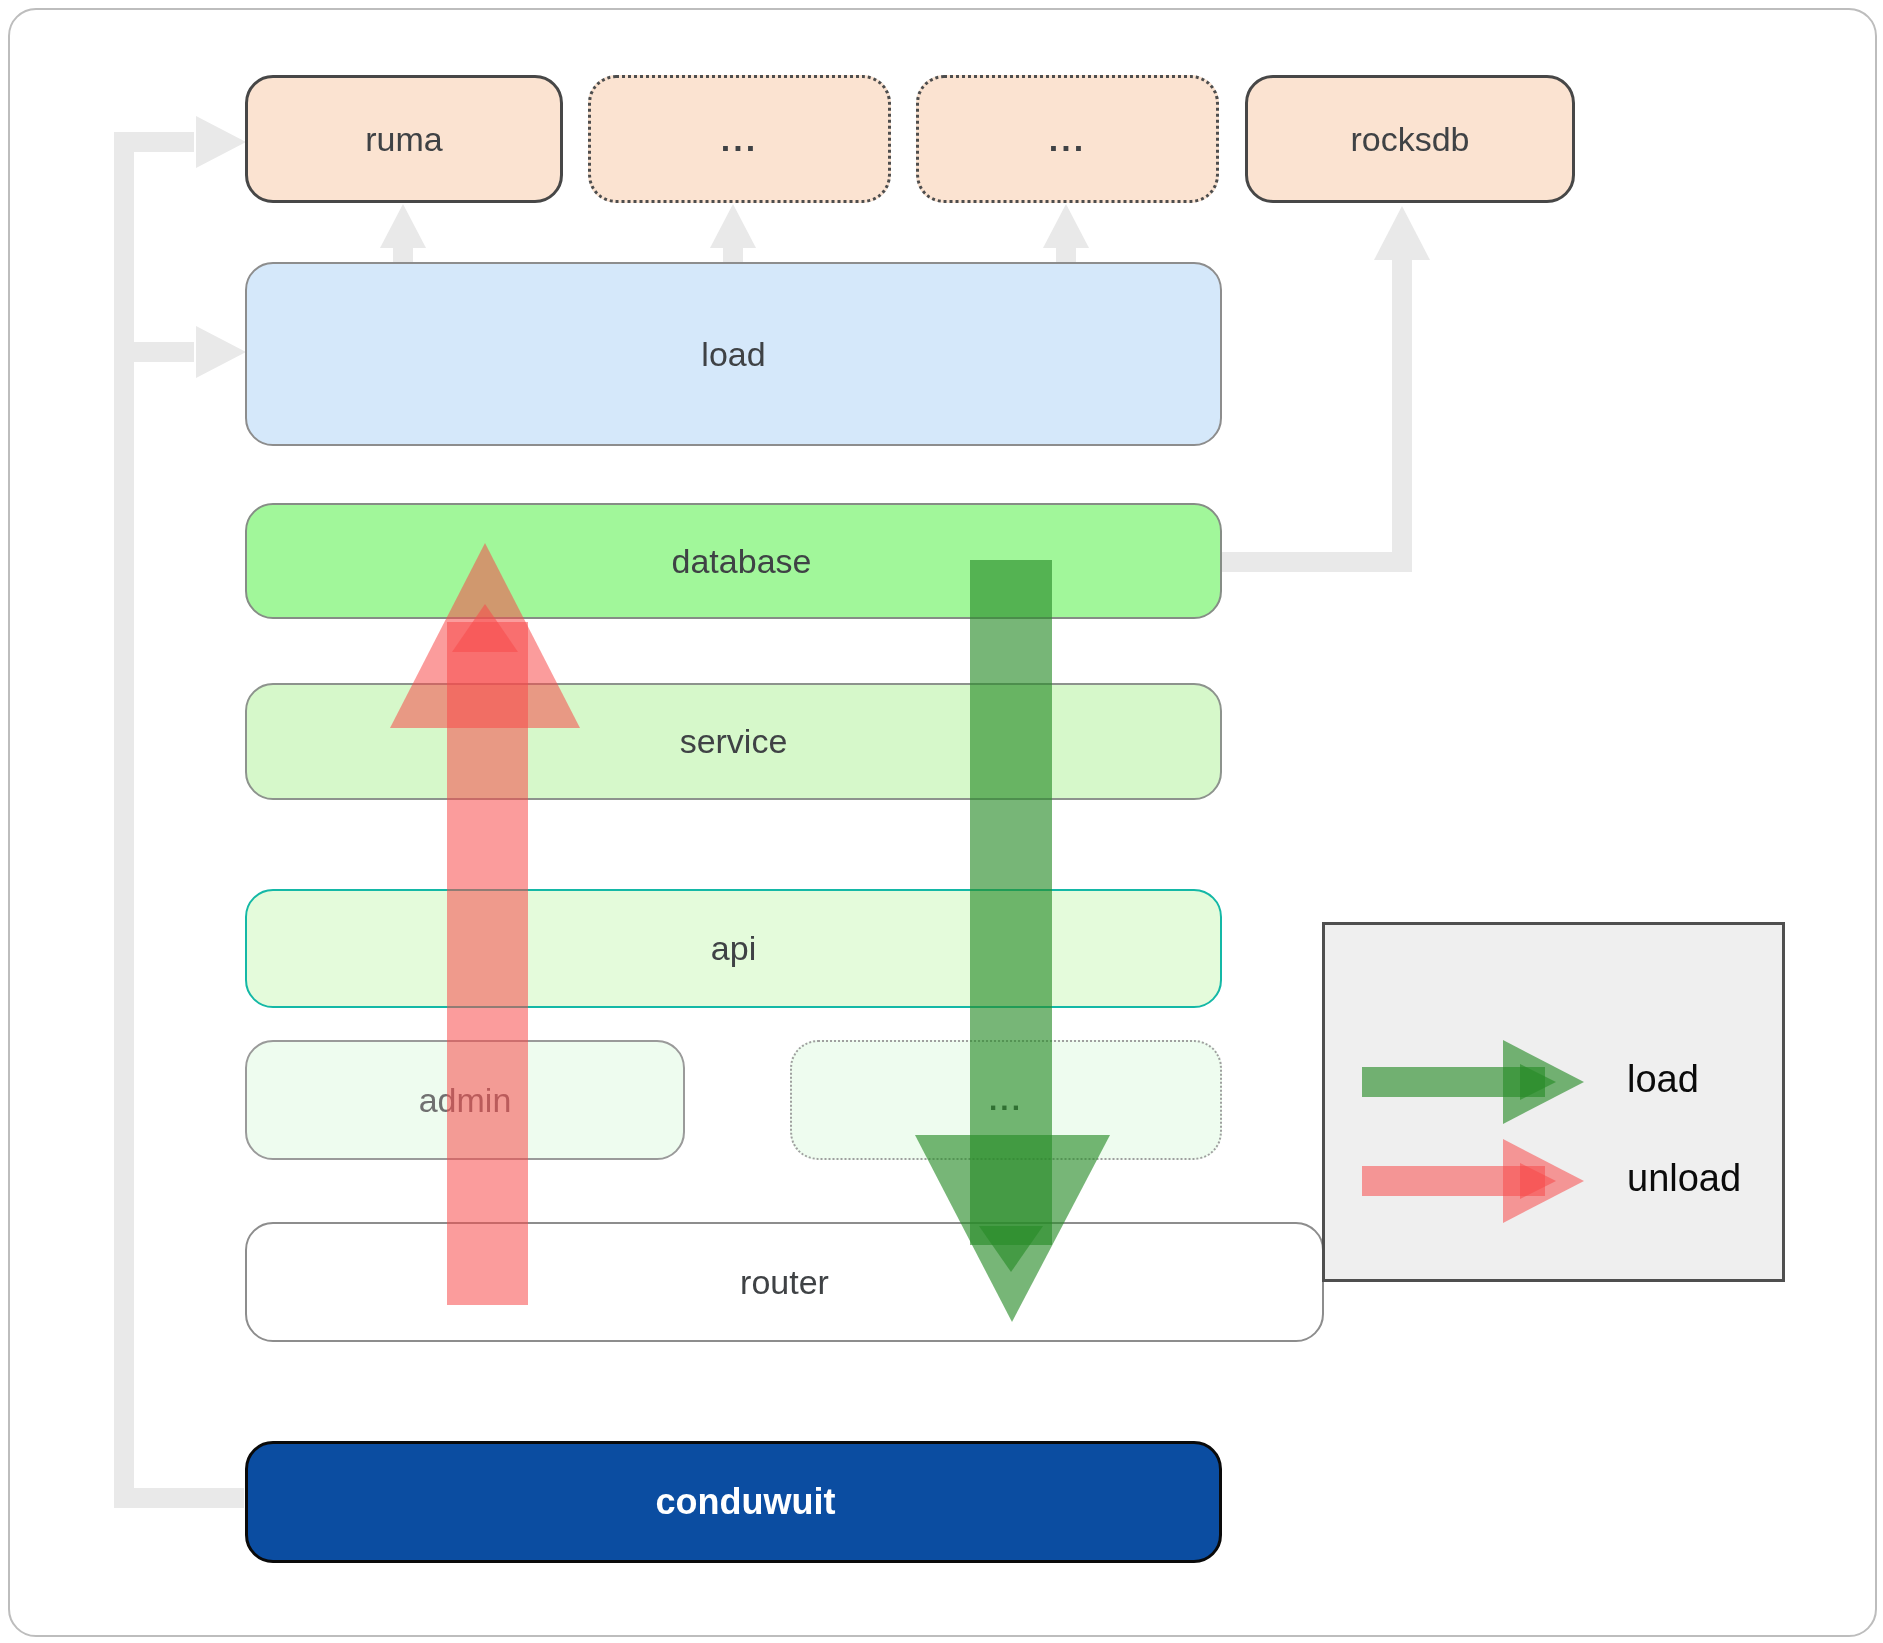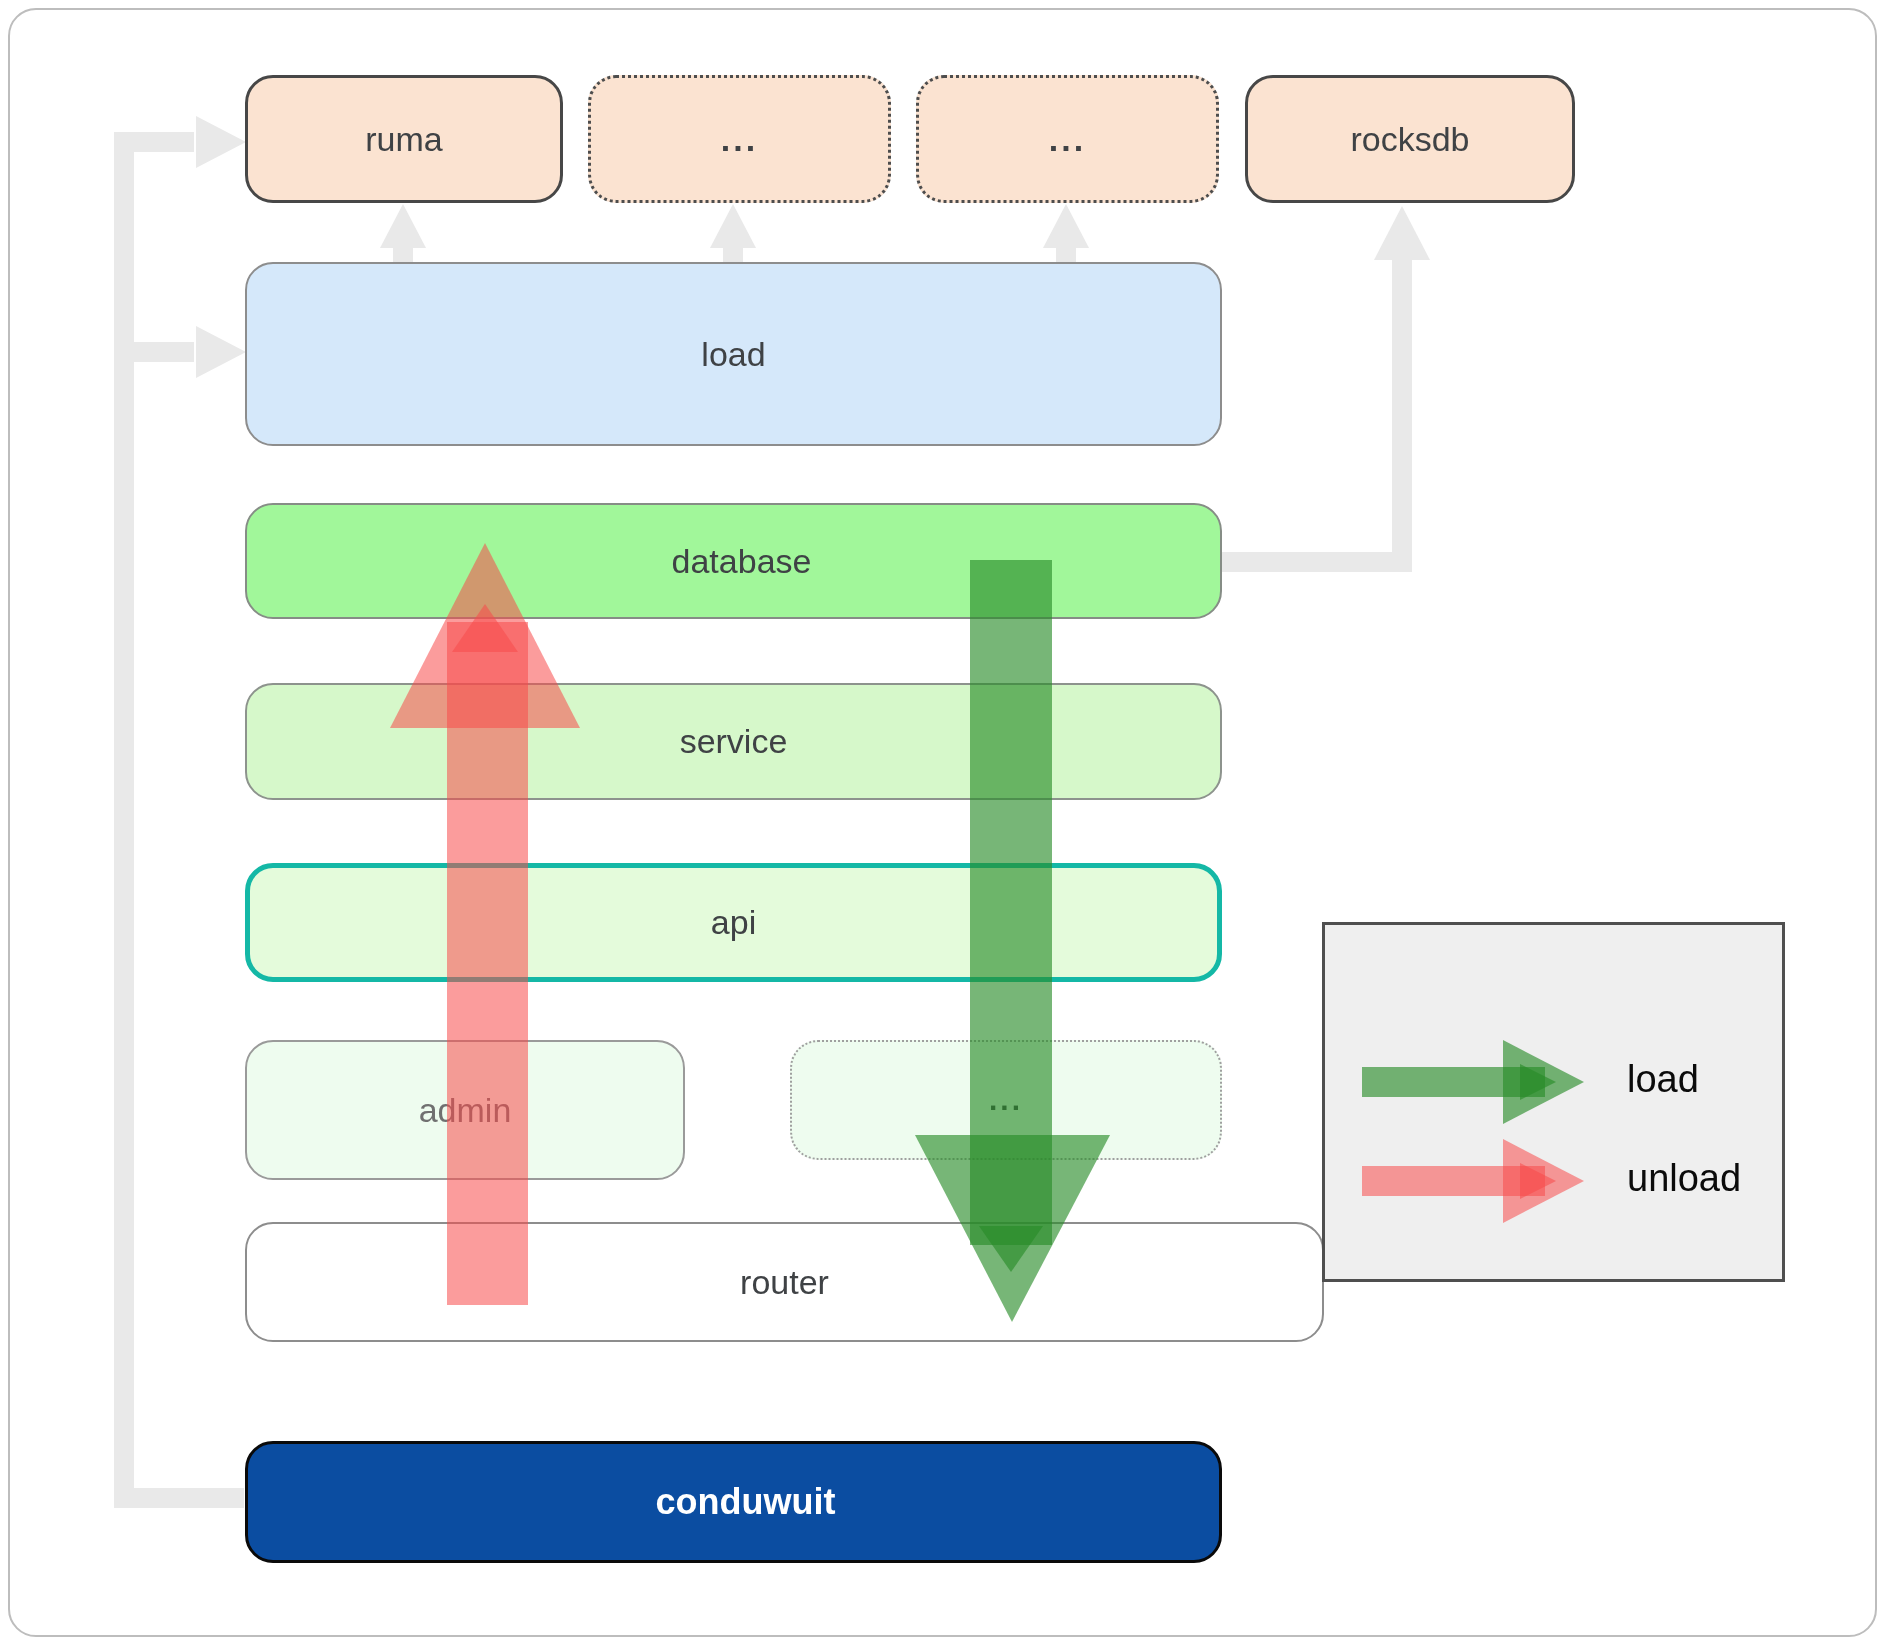--- a/index.html
+++ b/index.html
@@ -19,21 +19,21 @@
     display:flex;align-items:center;justify-content:center;
     border-radius:28px;
     font-size:34px;color:var(--label-dark);
     box-sizing:border-box;
   }
   .peach{background:var(--peach);border:3px solid #474747;}
   .peach-dotted{background:var(--peach);border:3px dotted #4d4d4d;}
   .blue{background:var(--blue);border:2px solid #8d8d8d;}
   .db{background:var(--database-green);border:2px solid #868d86;}
   .svc{background:var(--service-green);border:2px solid #8d938d;}
-  .api{background:var(--api-green);border:5px solid #14b8a6;}
+  .api{background:var(--api-green);border:2px solid #14b8a6;margin-top:26px;}
   .admin{background:var(--admin-green);border:2px solid #9a9a9a;}
   .admin-dotted{background:var(--admin-green);border:2px dotted #9f9f9f;}
   .router{background:var(--router-white);border:2px solid #8d8d8d;}
   .conduwuit{background:var(--conduwuit-blue);border:3px solid #0a0a0a;color:#ffffff;font-weight:bold;font-size:36px;padding-left:24px;}
   .dots{font-weight:bold;letter-spacing:3px;}
   .admin-label{color:var(--admin-label);}
   svg.layer{position:absolute;left:0;top:0;pointer-events:none;}
   #connectors{z-index:0;}
   #boxes-layer{z-index:1;}
   #big-arrows{z-index:2;}
@@ -102,21 +102,21 @@
     </div>
 
     <div class="box svc" style="left:245px;top:683px;width:977px;height:117px;">
       <span>service</span>
     </div>
 
     <div class="box api" style="left:245px;top:863px;width:977px;height:119px;">
       <span>api</span>
     </div>
 
-    <div class="box admin" style="left:245px;top:1040px;width:440px;height:140px;">
+    <div class="box admin" style="left:245px;top:1040px;width:440px;height:120px;">
       <span class="admin-label">admin</span>
     </div>
     <div class="box admin-dotted" style="left:790px;top:1040px;width:432px;height:120px;">
       <span class="dots" style="font-size:30px;">...</span>
     </div>
 
     <div class="box router" style="left:245px;top:1222px;width:1079px;height:120px;">
       <span>router</span>
     </div>
 

